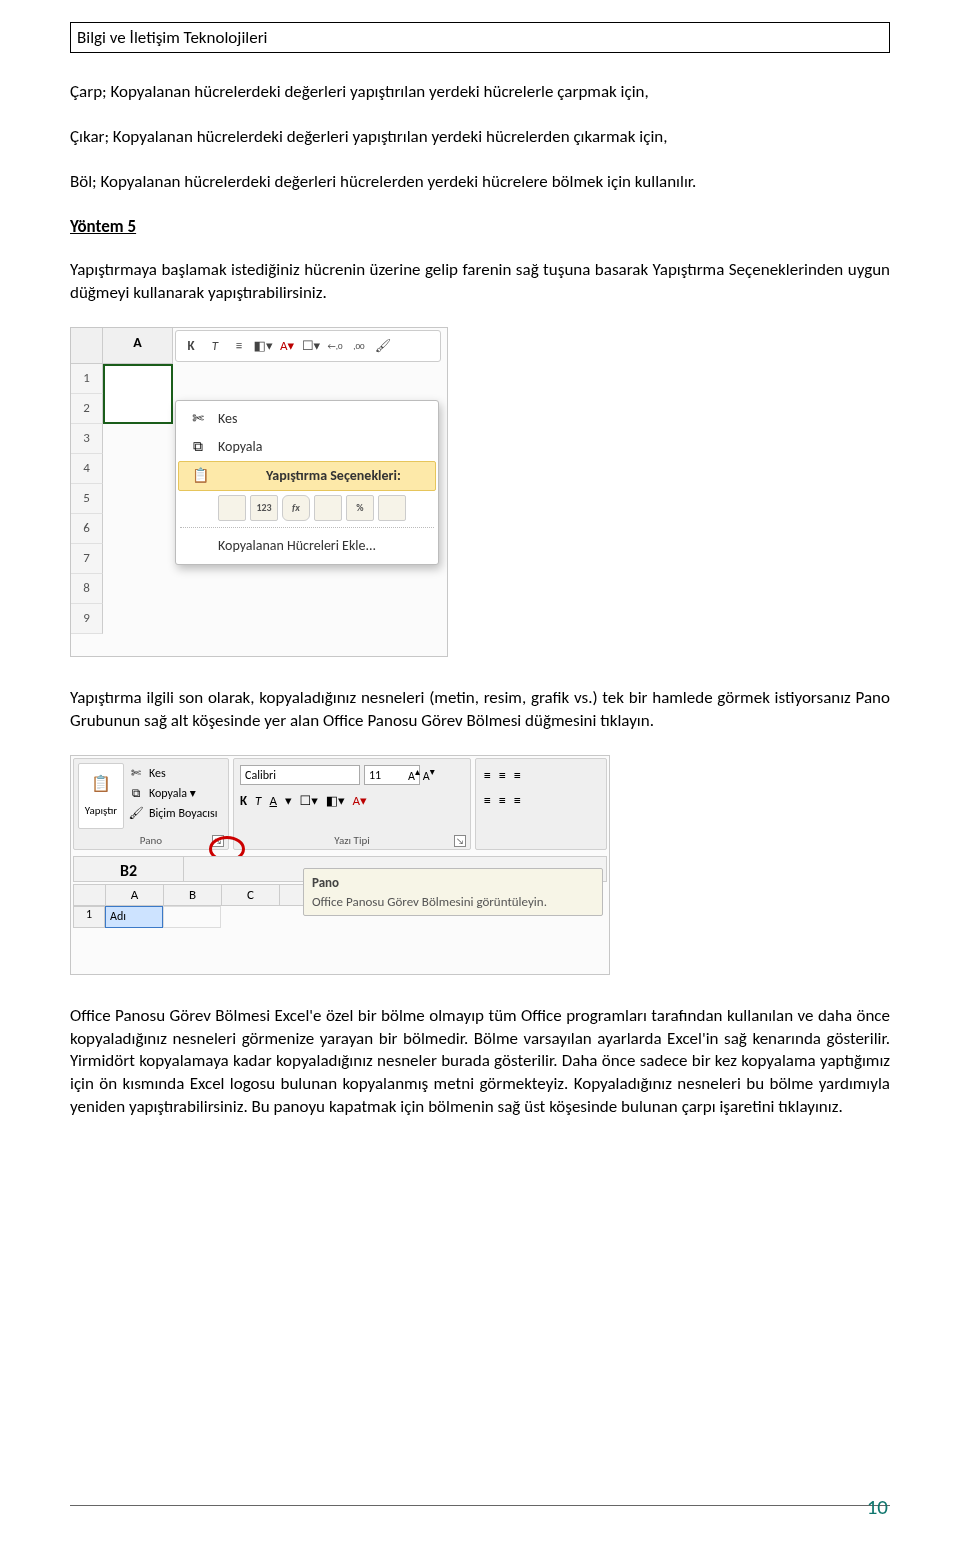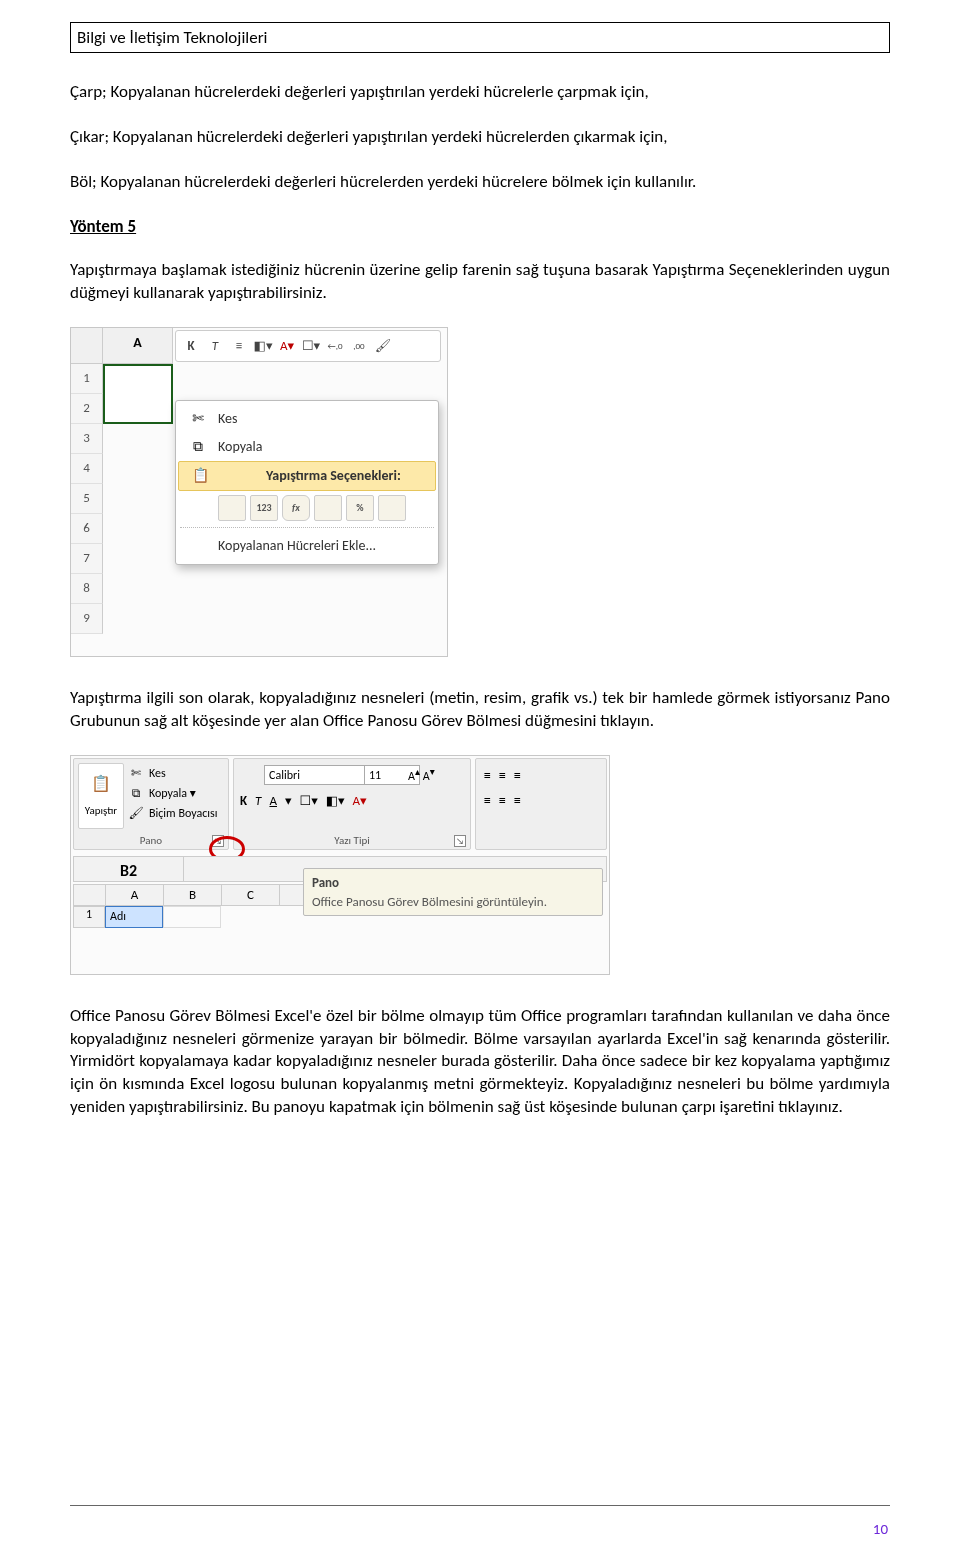--- a/index.html
+++ b/index.html
@@ -91,21 +91,21 @@
   .group-title { position:absolute; bottom:2px; left:0; right:0; text-align:center; font-size:11px; color:#555; }
   .launcher { position:absolute; bottom:2px; right:4px; width:12px; height:12px; border:1px solid #888; font-size:9px; line-height:9px; text-align:center; color:#555; background:#fff; }
   .yapistir-btn { position:absolute; top:4px; left:4px; width:46px; height:66px; border:1px solid #cfcfcf; background:#fff; border-radius:2px; }
   .yapistir-icon { width:100%; height:40px; display:flex; align-items:center; justify-content:center; }
   .yapistir-label { text-align:center; font-size:11px; }
   .mini-btn { display:flex; align-items:center; gap:5px; font-size:12px; position:absolute; }
   .mini-btn .ic { width:16px; height:16px; display:inline-flex; align-items:center; justify-content:center;}
   .kes-btn { top:6px; left:54px; }
   .kop-btn { top:26px; left:54px; }
   .bic-btn { top:46px; left:54px; }
-  .fnt-name { position:absolute; top:6px; left:6px; width:120px; height:20px; border:1px solid #aaa; font-size:12px; padding:2px 4px; background:#fff;margin-left:24px;}
+  .fnt-name { position:absolute; top:6px; left:6px; width:120px; height:20px; border:1px solid #aaa; font-size:12px; padding:2px 4px; background:#fff;}
   .fnt-size { position:absolute; top:6px; left:130px; width:56px; height:20px; border:1px solid #aaa; font-size:12px; padding:2px 4px; background:#fff;}
   .fnt-inc { position:absolute; top:6px; left:174px; font-size:12px;}
   .fnt-row2 { position:absolute; top:34px; left:6px; font-size:13px; display:flex; gap:8px; align-items:center;}
   .circle { position:absolute; width:36px; height:26px; border:3px solid #c00; border-radius:50%; top:80px; left:138px; }
   .align-rows { position:absolute; top:8px; left:8px; display:flex; flex-direction:column; gap:8px;}
   .align-row { display:flex; gap:8px; font-size:14px;}
   .fig2-cellrow { position:absolute; top:100px; left:2px; right:2px; height:26px; border:1px solid #ccc; background:#f2f2f2; display:flex;}
   .cellrow-ref { width:110px; text-align:center; padding-top:4px; font-weight:bold; border-right:1px solid #ccc;}
   .fig2-colrow { position:absolute; top:128px; left:2px; right:220px; height:22px; background:#f2f2f2; display:flex; border:1px solid #ccc;}
   .col-cell { width:58px; text-align:center; font-size:13px; border-right:1px solid #ccc; padding-top:2px;}
@@ -114,22 +114,22 @@
   .d-cell { width:58px; font-size:12px; border:1px solid #dcdcdc; padding:2px 4px;}
   .d-cell.sel { background:#cde3ff; border:1px solid #3b79c7;}
   .tooltip {
     position:absolute; top:112px; left:232px; width:300px;
     background:#f7f5e7; border:1px solid #bbb; border-radius:2px;
     padding:6px 8px; font-size:13px; color:#555;
   }
   .tooltip .ttitle { font-weight:bold; margin-bottom:4px; color:#444;}
 
   .page-num {
-    position:absolute; bottom:12px; right:72px;
-    font-size:15px; color:#6d28d9;
+    position:absolute; bottom:30px; right:72px;
+    font-size:21px; color:#0f766e;
   }
   .foot-line { position:absolute; bottom:44px; left:70px; right:70px; border-top:1px solid #666;}
 </style>
 </head>
 <body>
 
 <div class="header-box">
   <span>Bilgi ve İletişim Teknolojileri</span>
 </div>
 

